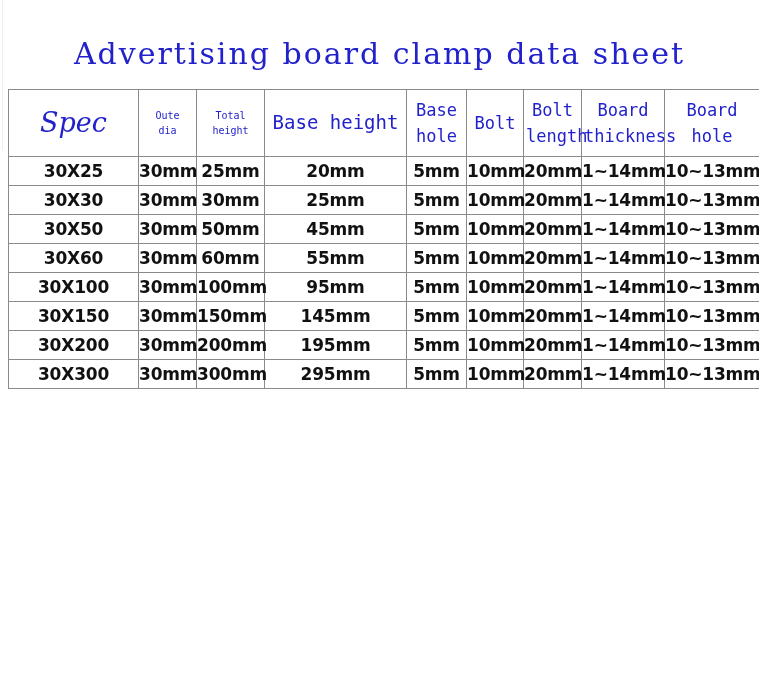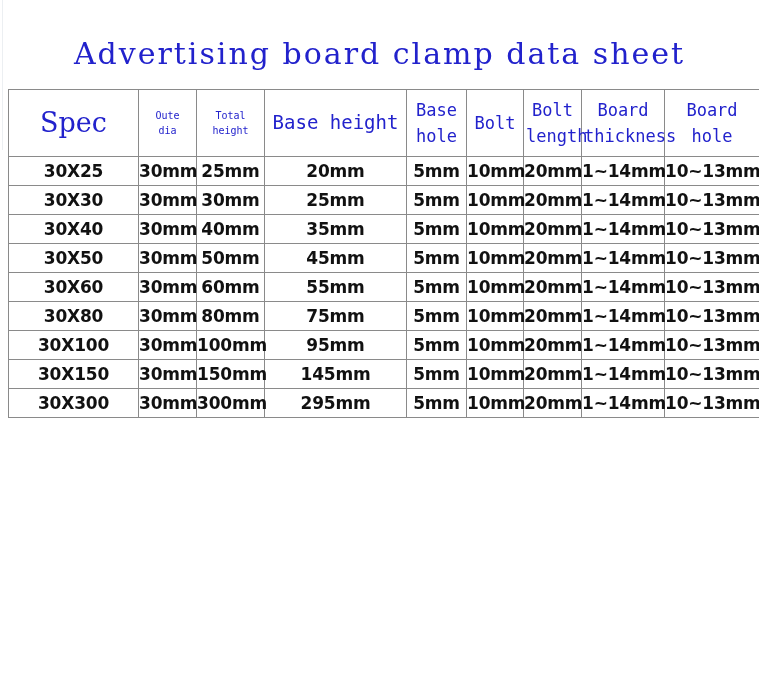--- a/index.html
+++ b/index.html
@@ -59,21 +59,21 @@
   .hdr-row th {
     height: 66px;
     color: #2222cc;
     font-family: "DejaVu Sans Mono", "Liberation Mono", monospace;
     font-weight: 400;
     line-height: 1.55;
     text-align: center;
     padding: 0 2px;
   }
   .hdr-spec        { font-family: "DejaVu Serif", "Liberation Serif", serif !important;
-                     font-size: 27px; }
+                     font-size: 27px; font-style: italic; }
   .hdr-small       { font-size: 10px; }
   .hdr-med         { font-size: 17px; }
   .hdr-lg          { font-size: 19px; }
 
   
   .data-table tbody td {
     height: 28px;
     color: #111111;
     font-family: "DejaVu Sans", "Liberation Sans", sans-serif;
     font-weight: bold;
@@ -159,31 +159,20 @@
         <td class="c-narrow">30mm</td>
         <td class="c-narrow">30mm</td>
         <td class="c-base">25mm</td>
         <td class="c-narrow">5mm</td>
         <td class="c-narrow">10mm</td>
         <td class="c-narrow">20mm</td>
         <td class="c-range">1~14mm</td>
         <td class="c-range">10~13mm</td>
       </tr>
       <tr>
-        <td class="c-spec">30X40</td>
-        <td class="c-narrow">30mm</td>
-        <td class="c-narrow">40mm</td>
-        <td class="c-base">35mm</td>
-        <td class="c-narrow">5mm</td>
-        <td class="c-narrow">10mm</td>
-        <td class="c-narrow">20mm</td>
-        <td class="c-range">1~14mm</td>
-        <td class="c-range">10~13mm</td>
-      </tr>
-      <tr>
         <td class="c-spec">30X50</td>
         <td class="c-narrow">30mm</td>
         <td class="c-narrow">50mm</td>
         <td class="c-base">45mm</td>
         <td class="c-narrow">5mm</td>
         <td class="c-narrow">10mm</td>
         <td class="c-narrow">20mm</td>
         <td class="c-range">1~14mm</td>
         <td class="c-range">10~13mm</td>
       </tr>
@@ -192,31 +181,20 @@
         <td class="c-narrow">30mm</td>
         <td class="c-narrow">60mm</td>
         <td class="c-base">55mm</td>
         <td class="c-narrow">5mm</td>
         <td class="c-narrow">10mm</td>
         <td class="c-narrow">20mm</td>
         <td class="c-range">1~14mm</td>
         <td class="c-range">10~13mm</td>
       </tr>
       <tr>
-        <td class="c-spec">30X80</td>
-        <td class="c-narrow">30mm</td>
-        <td class="c-narrow">80mm</td>
-        <td class="c-base">75mm</td>
-        <td class="c-narrow">5mm</td>
-        <td class="c-narrow">10mm</td>
-        <td class="c-narrow">20mm</td>
-        <td class="c-range">1~14mm</td>
-        <td class="c-range">10~13mm</td>
-      </tr>
-      <tr>
         <td class="c-spec">30X100</td>
         <td class="c-narrow">30mm</td>
         <td class="c-narrow">100mm</td>
         <td class="c-base">95mm</td>
         <td class="c-narrow">5mm</td>
         <td class="c-narrow">10mm</td>
         <td class="c-narrow">20mm</td>
         <td class="c-range">1~14mm</td>
         <td class="c-range">10~13mm</td>
       </tr>
@@ -225,20 +203,31 @@
         <td class="c-narrow">30mm</td>
         <td class="c-narrow">150mm</td>
         <td class="c-base">145mm</td>
         <td class="c-narrow">5mm</td>
         <td class="c-narrow">10mm</td>
         <td class="c-narrow">20mm</td>
         <td class="c-range">1~14mm</td>
         <td class="c-range">10~13mm</td>
       </tr>
       <tr>
+        <td class="c-spec">30X200</td>
+        <td class="c-narrow">30mm</td>
+        <td class="c-narrow">200mm</td>
+        <td class="c-base">195mm</td>
+        <td class="c-narrow">5mm</td>
+        <td class="c-narrow">10mm</td>
+        <td class="c-narrow">20mm</td>
+        <td class="c-range">1~14mm</td>
+        <td class="c-range">10~13mm</td>
+      </tr>
+      <tr>
         <td class="c-spec">30X300</td>
         <td class="c-narrow">30mm</td>
         <td class="c-narrow">300mm</td>
         <td class="c-base">295mm</td>
         <td class="c-narrow">5mm</td>
         <td class="c-narrow">10mm</td>
         <td class="c-narrow">20mm</td>
         <td class="c-range">1~14mm</td>
         <td class="c-range">10~13mm</td>
       </tr>

